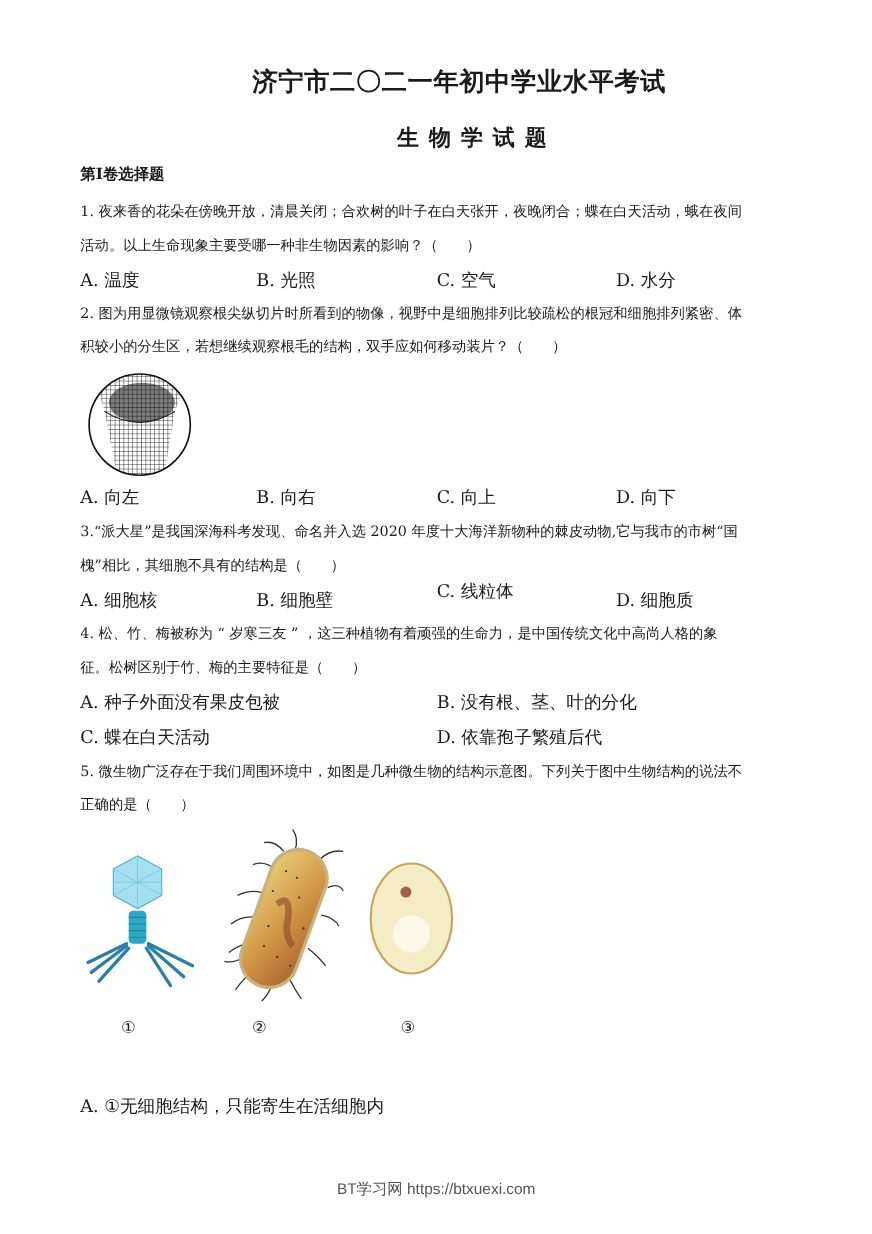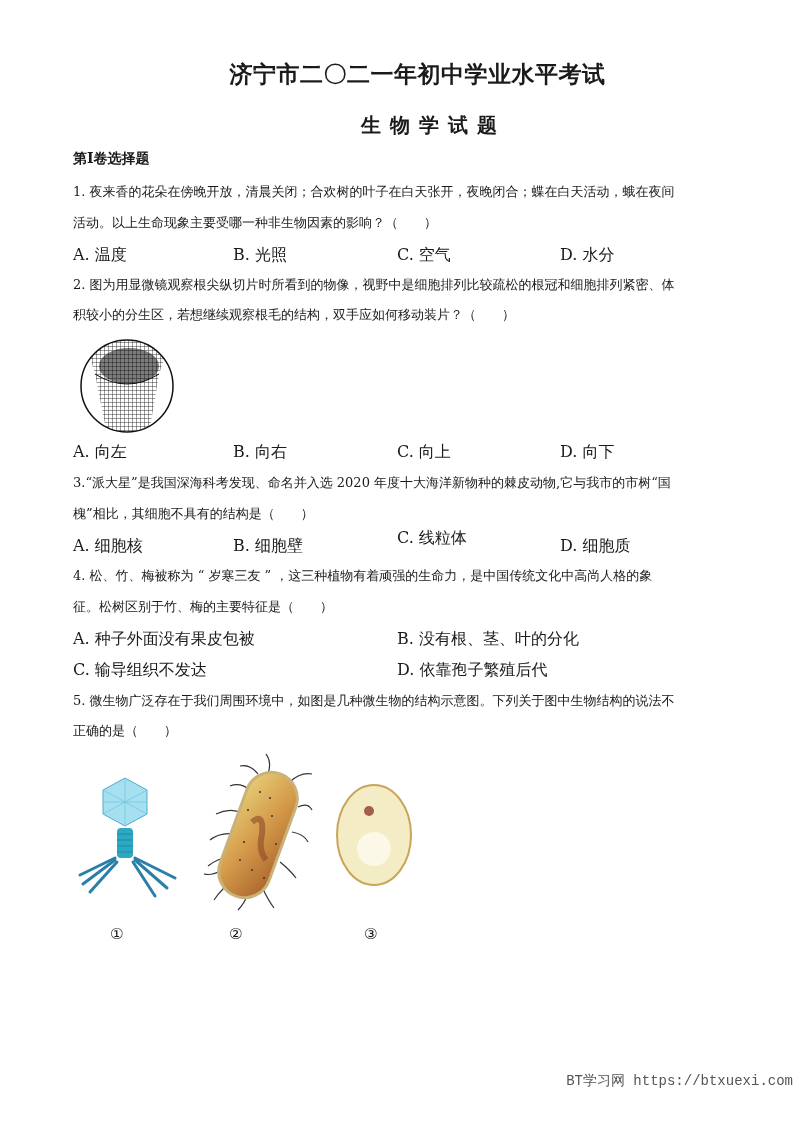--- a/index.html
+++ b/index.html
@@ -6,22 +6,22 @@
   body { width: 793px; height: 1122px; position: relative; overflow: hidden;
          font-family: "DejaVu Serif", "Liberation Serif", serif; color: #1a1a1a; }
   .page { position: absolute; left: 0; top: 0; width: 793px; height: 1122px; }
   .title { position: absolute; left: 0; width: 793px; text-align: center; font-weight: bold; }
   .t1 { top: 59px; font-size: 23px; letter-spacing: 0.5px; margin-left: 21px; }
   .t2 { top: 112px; font-size: 20px; letter-spacing: 9px; margin-left: 37px; }
   .section { position: absolute; left: 73px; top: 150px; font-size: 14px; font-weight: bold; }
   .line { position: absolute; left: 73px; font-size: 13px; white-space: nowrap; }
   .opt { position: absolute; font-size: 16px; white-space: nowrap; }
   .figure { position: absolute; }
-  .footer { position: absolute; top: 1072px; left: 0; width: 793px; text-align: right;
-            font-family: Liberation Mono, monospace; font-size: 14px; color: #555; }
+  .footer { position: absolute; top: 1072px; left: 0; width: 793px; text-align: center;
+            font-family: Liberation Sans, sans-serif; font-size: 14px; color: #555; }
   .circlenum { position: absolute; font-size: 15px; font-family: "DejaVu Sans", sans-serif; }
 </style>
 </head>
 <body>
 
 <div class="page">
 
   <div class="title t1">济宁市二〇二一年初中学业水平考试</div>
   <div class="title t2">生物学试题</div>
   <div class="section">第Ⅰ卷选择题</div>
@@ -61,21 +61,21 @@
   <div class="line" style="top:505px">槐”相比，其细胞不具有的结构是（　　）</div>
   <div class="opt" style="left:73px;top:536px">A. 细胞核</div>
   <div class="opt" style="left:233px;top:536px">B. 细胞壁</div>
   <div class="opt" style="left:397px;top:528px">C. 线粒体</div>
   <div class="opt" style="left:560px;top:536px">D. 细胞质</div>
 
   <div class="line" style="top:567px">4. 松、竹、梅被称为 “ 岁寒三友 ” ，这三种植物有着顽强的生命力，是中国传统文化中高尚人格的象</div>
   <div class="line" style="top:598px">征。松树区别于竹、梅的主要特征是（　　）</div>
   <div class="opt" style="left:73px;top:629px">A. 种子外面没有果皮包被</div>
   <div class="opt" style="left:397px;top:629px">B. 没有根、茎、叶的分化</div>
-  <div class="opt" style="left:73px;top:660px">C. 输导组织不发达</div>
+  <div class="opt" style="left:73px;top:660px">C. 蝶在白天活动</div>
   <div class="opt" style="left:397px;top:660px">D. 依靠孢子繁殖后代</div>
 
   <div class="line" style="top:692px">5. 微生物广泛存在于我们周围环境中，如图是几种微生物的结构示意图。下列关于图中生物结构的说法不</div>
   <div class="line" style="top:722px">正确的是（　　）</div>
 
   <svg class="figure" style="left:75px;top:770px" width="105" height="130" viewBox="0 0 105 130">
     <polygon points="50,8 72,20 72,44 50,56 28,44 28,20" fill="#a6dff0" stroke="#4aaecc" stroke-width="1"></polygon>
     <path d="M50 8 L50 56 M28 20 L72 44 M72 20 L28 44 M28 32 L72 32" stroke="#6fc4de" stroke-width="0.7" fill="none"></path>
     <rect x="42" y="58" width="16" height="30" rx="4" fill="#2ba8c2"></rect>
     <path d="M42 64H58M42 70H58M42 76H58M42 82H58" stroke="#1c8aa2" stroke-width="1"></path>
@@ -131,15 +131,16 @@
   <svg class="figure" style="left:334px;top:782px" width="80" height="106" viewBox="0 0 80 106">
     <ellipse cx="40" cy="53" rx="37" ry="50" fill="#f4ecc4" stroke="#c7a65a" stroke-width="2"></ellipse>
     <circle cx="35" cy="29" r="5" fill="#a0604c"></circle>
     <circle cx="40" cy="67" r="17" fill="#fbf8e8"></circle>
   </svg>
 
   <div class="circlenum" style="left:110px;top:925px">①</div>
   <div class="circlenum" style="left:229px;top:925px">②</div>
   <div class="circlenum" style="left:364px;top:925px">③</div>
 
+  <div class="opt" style="left:73px;top:996px">A. ①无细胞结构，只能寄生在活细胞内</div>
 
   <div class="footer">BT学习网 https://btxuexi.com</div>
 </div>
 
 </body></html>

